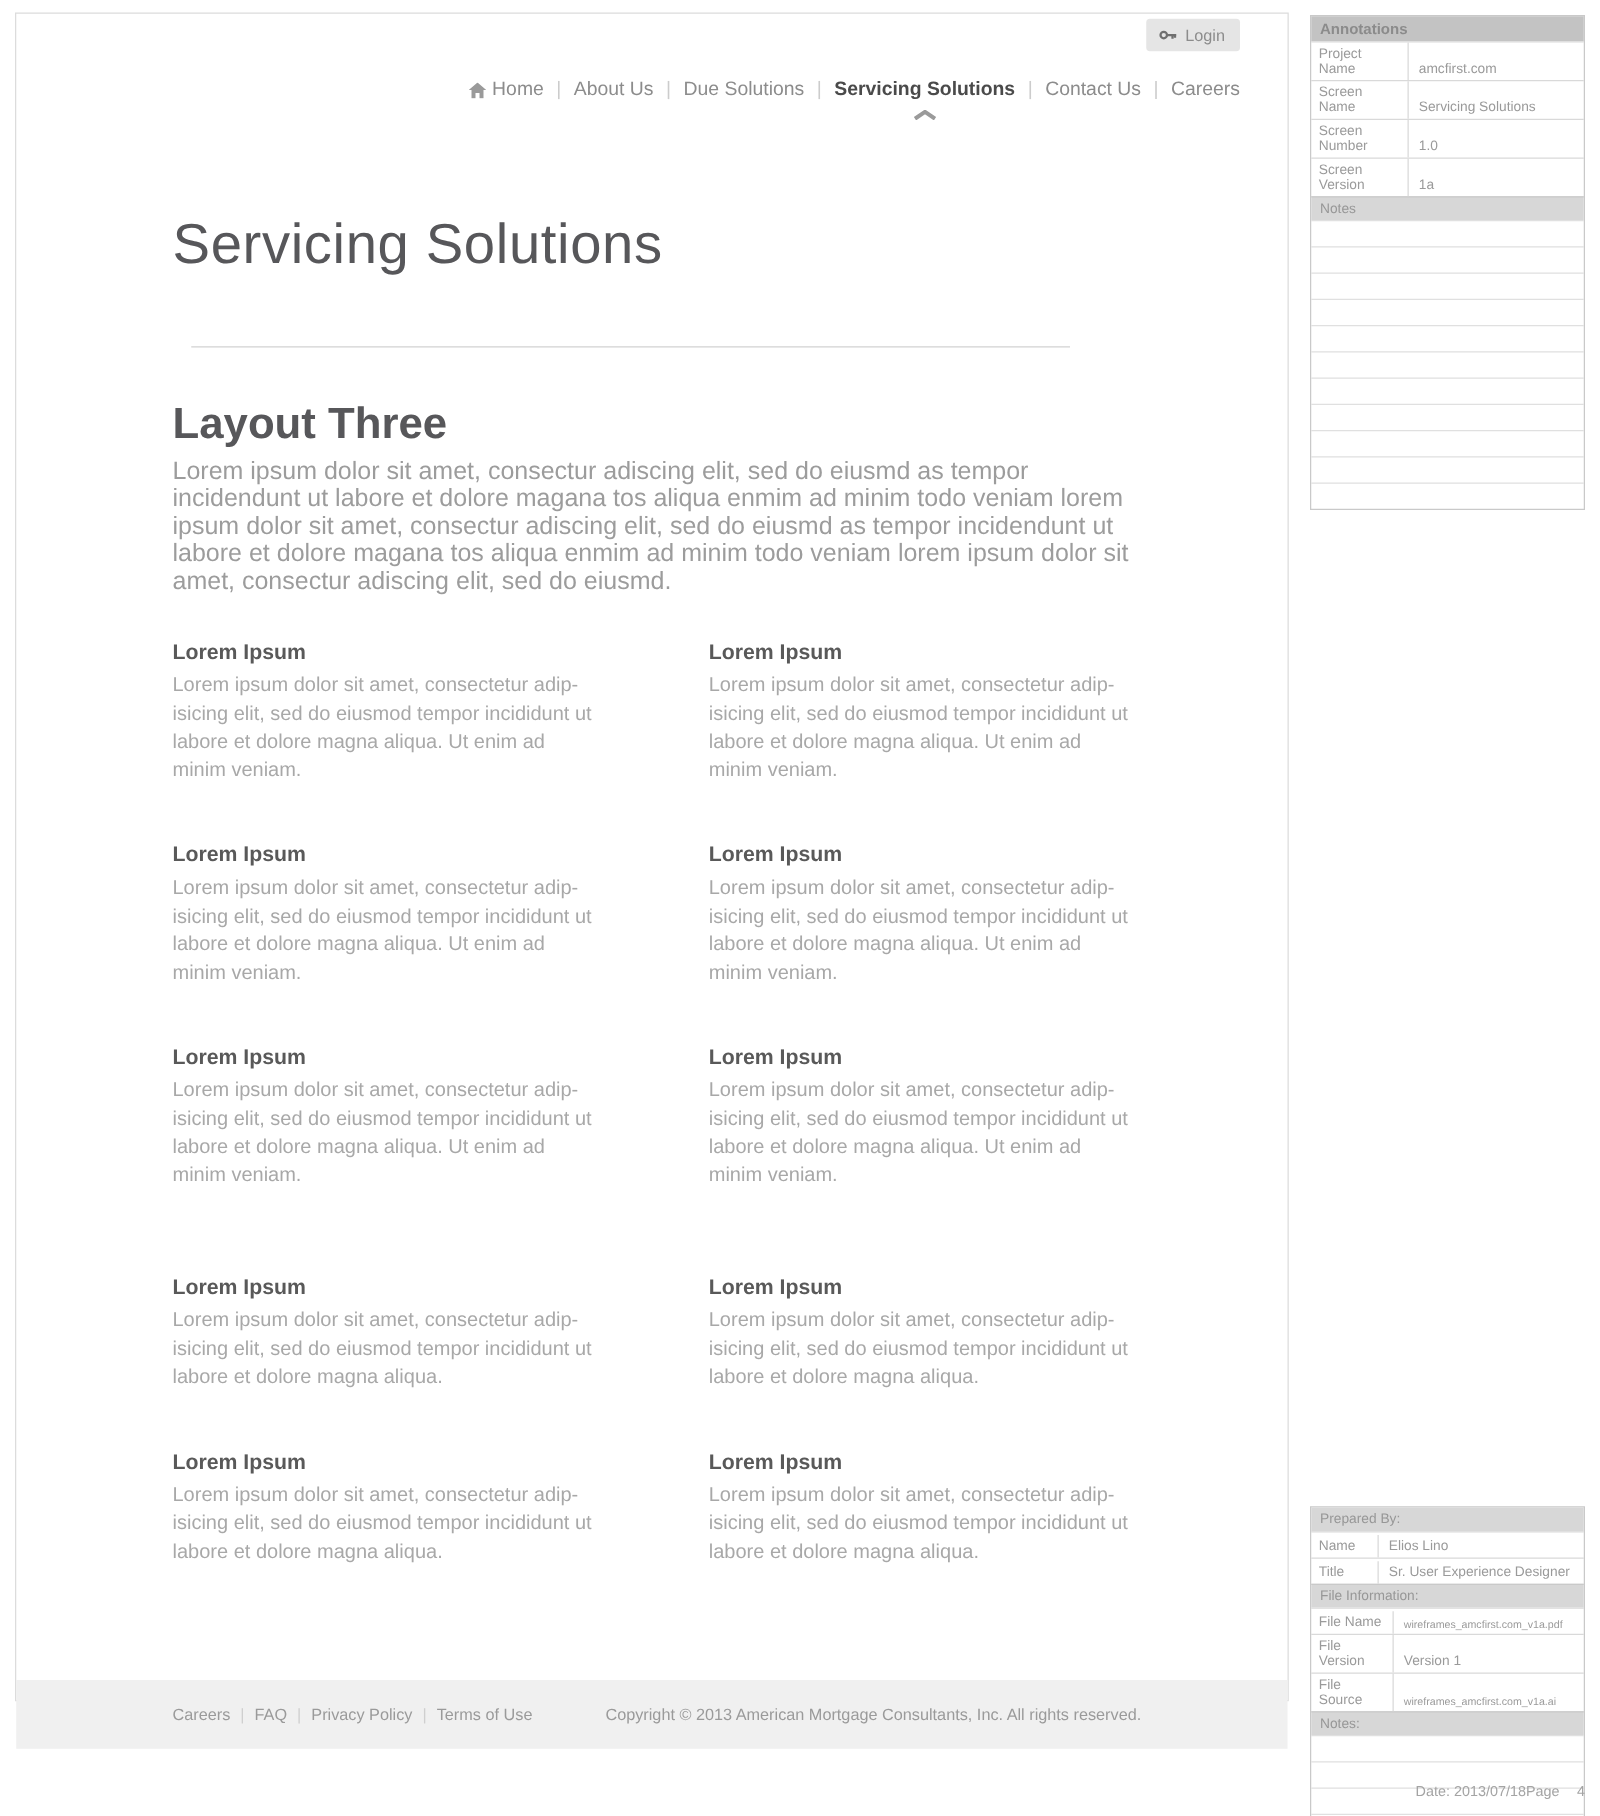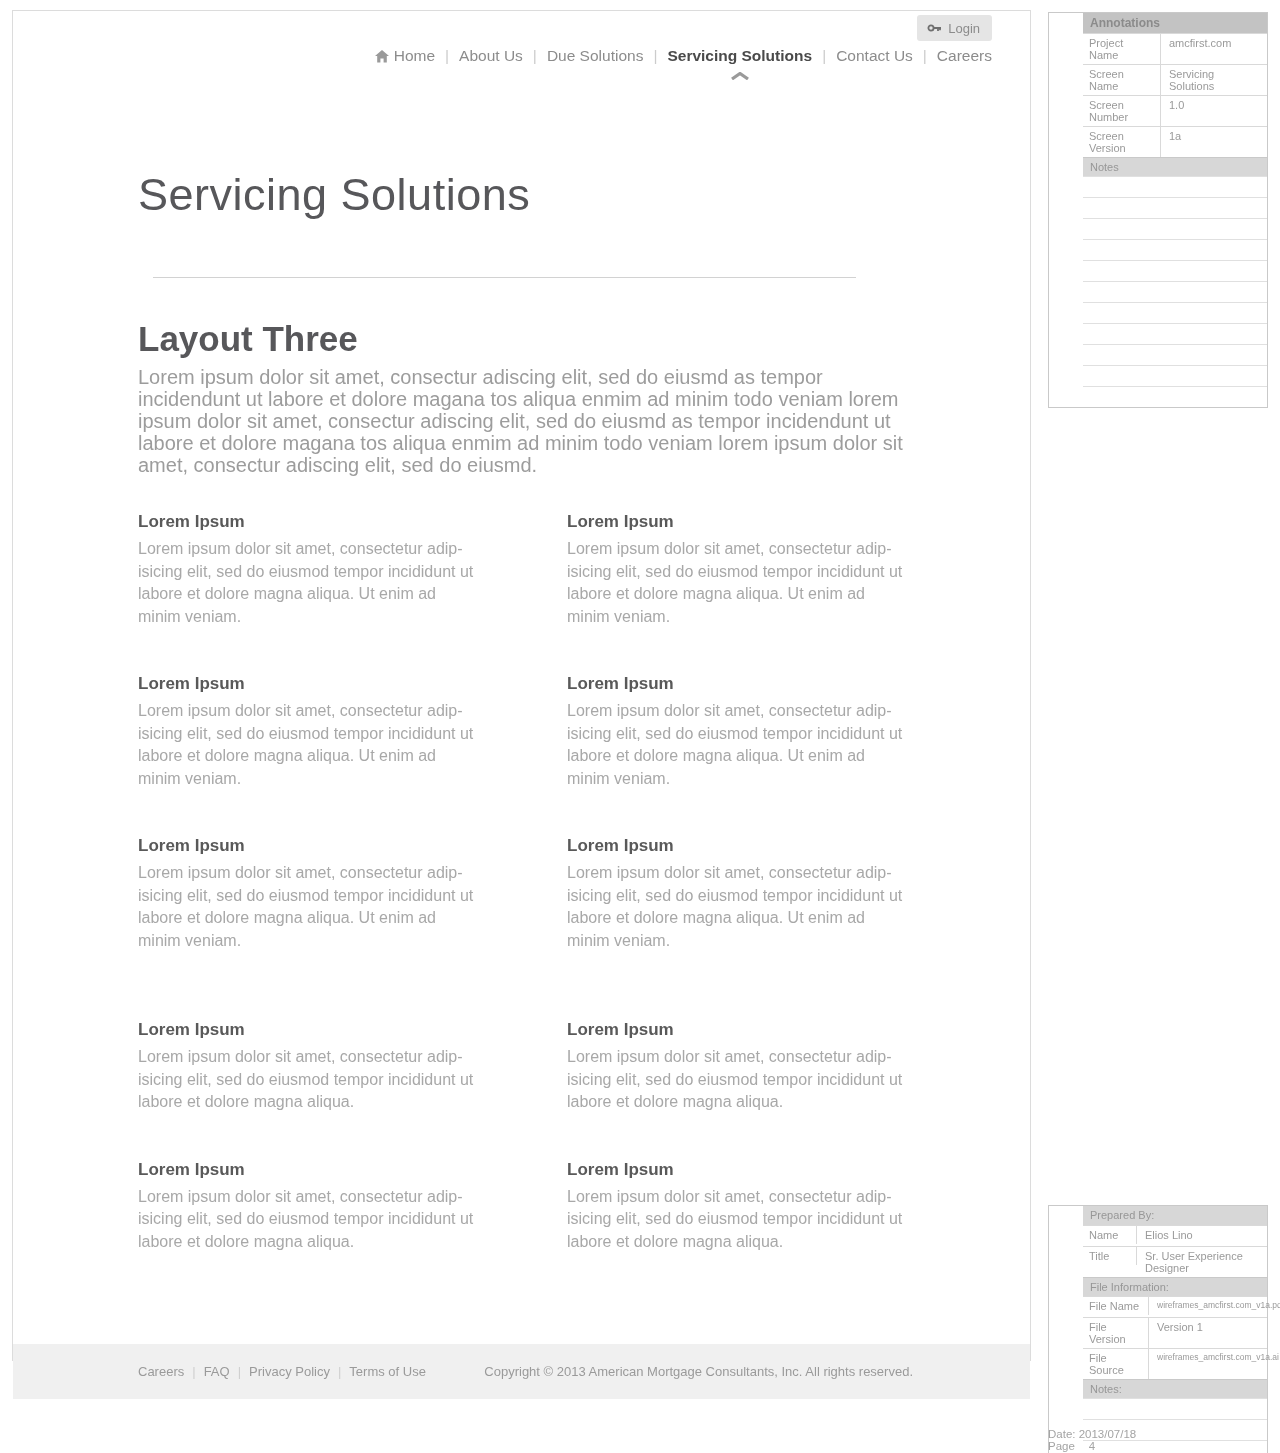--- a/index.html
+++ b/index.html
@@ -8,21 +8,21 @@
 
   
   .page { position:absolute; left:12px; top:10px; width:1019px; height:1351px; background:#fff; border:1px solid #dcdcdc; }
 
   
   .login-btn { position:absolute; top:4px; right:38px; height:26px; padding:0 12px 0 10px;
     background:#e5e5e5; border-radius:3px; display:flex; align-items:center; gap:6px;
     color:#8c8c8c; font-size:13px; cursor:pointer; }
 
   
-  .nav { position:absolute; top:36px; right:38px; display:flex; align-items:center; font-size:15.5px; color:#8c8c8c; }
+  .nav { position:absolute; top:52px; right:38px; display:flex; align-items:center; font-size:15.5px; color:#8c8c8c; }
   .nav-sep { color:#cccccc; padding:0 10px; font-weight:300; }
   .nav-item { position:relative; display:flex; align-items:center; gap:5px; cursor:pointer; white-space:nowrap; }
   .nav-item.active { color:#4a4a4a; font-weight:700; }
   .nav-item .chevron { position:absolute; left:50%; transform:translateX(-50%); bottom:-15px; line-height:0; }
 
   
   .content { position:absolute; left:125px; top:158px; width:790px; }
   .h1 { font-size:45px; font-weight:300; color:#57575a; letter-spacing:0.5px; line-height:52px; }
   .intro { margin-top:9px; width:778px; font-size:19.5px; line-height:28.5px; color:#9c9c9c; font-weight:300; }
   .divider { margin:56px 0 0 15px; width:703px; border:none; border-top:1px solid #d2d2d2; height:0; }
@@ -38,35 +38,35 @@
 
   
   .footer { position:absolute; left:0; top:1333px; width:100%; height:55px; background:#f0f0f0;
     display:flex; align-items:center; justify-content:space-between; padding:0 117px 0 125px;
     font-size:13px; color:#9a9a9a; }
   .footer-links { display:flex; align-items:center; }
   .footer-sep { color:#cfcfcf; padding:0 8px; }
   .footer-link { cursor:pointer; }
 
   
-  .panel { position:absolute; left:1048px; width:220px; border:1px solid #c9c9c9; background:#fff; font-size:11px; color:#9a9a9a;padding-left:34px; }
+  .panel { position:absolute; left:1048px; width:220px; border:1px solid #c9c9c9; background:#fff; font-size:11px; color:#9a9a9a; }
   .panel-annotations { top:12px; }
   .panel-prepared { top:1205px; }
   .panel-hdr { background:#c3c3c3; color:#8b8b8b; font-weight:700; font-size:12px; padding:3px 7px; height:20px; }
   .panel-subhdr { background:#d7d7d7; color:#979797; font-size:11px; padding:3px 7px; height:19px; border-top:1px solid #c9c9c9; }
-  .prow { display:flex; border-top:1px solid #d9d9d9; min-height:21px; align-items:flex-start; }
+  .prow { display:flex; border-top:1px solid #d9d9d9; min-height:21px; align-items:flex-end; }
   .prow:first-of-type { border-top:none; }
   .plabel { width:78px; flex:none; padding:3px 6px; border-right:1px solid #d9d9d9; }
   .pvalue { flex:1; padding:3px 8px; }
   .prow-empty { height:21px; border-top:1px solid #e0e0e0; }
   .plabel-sm { width:54px; }
   .plabel-md { width:66px; }
   .pvalue-xs { font-size:8.5px; }
 
-  .meta-line { position:absolute; left:1048px; top:1428px; width:220px; display:flex; justify-content:flex-end; font-size:11.5px; color:#a4a4a4;flex-direction:column; }
+  .meta-line { position:absolute; left:1048px; top:1428px; width:220px; display:flex; justify-content:flex-end; font-size:11.5px; color:#a4a4a4; }
   .meta-page { display:flex; gap:14px; }
 
   .icon { display:inline-flex; line-height:0; }
 </style>
 </head>
 <body>
 
 <div class="page">
 
   <div class="login-btn">

